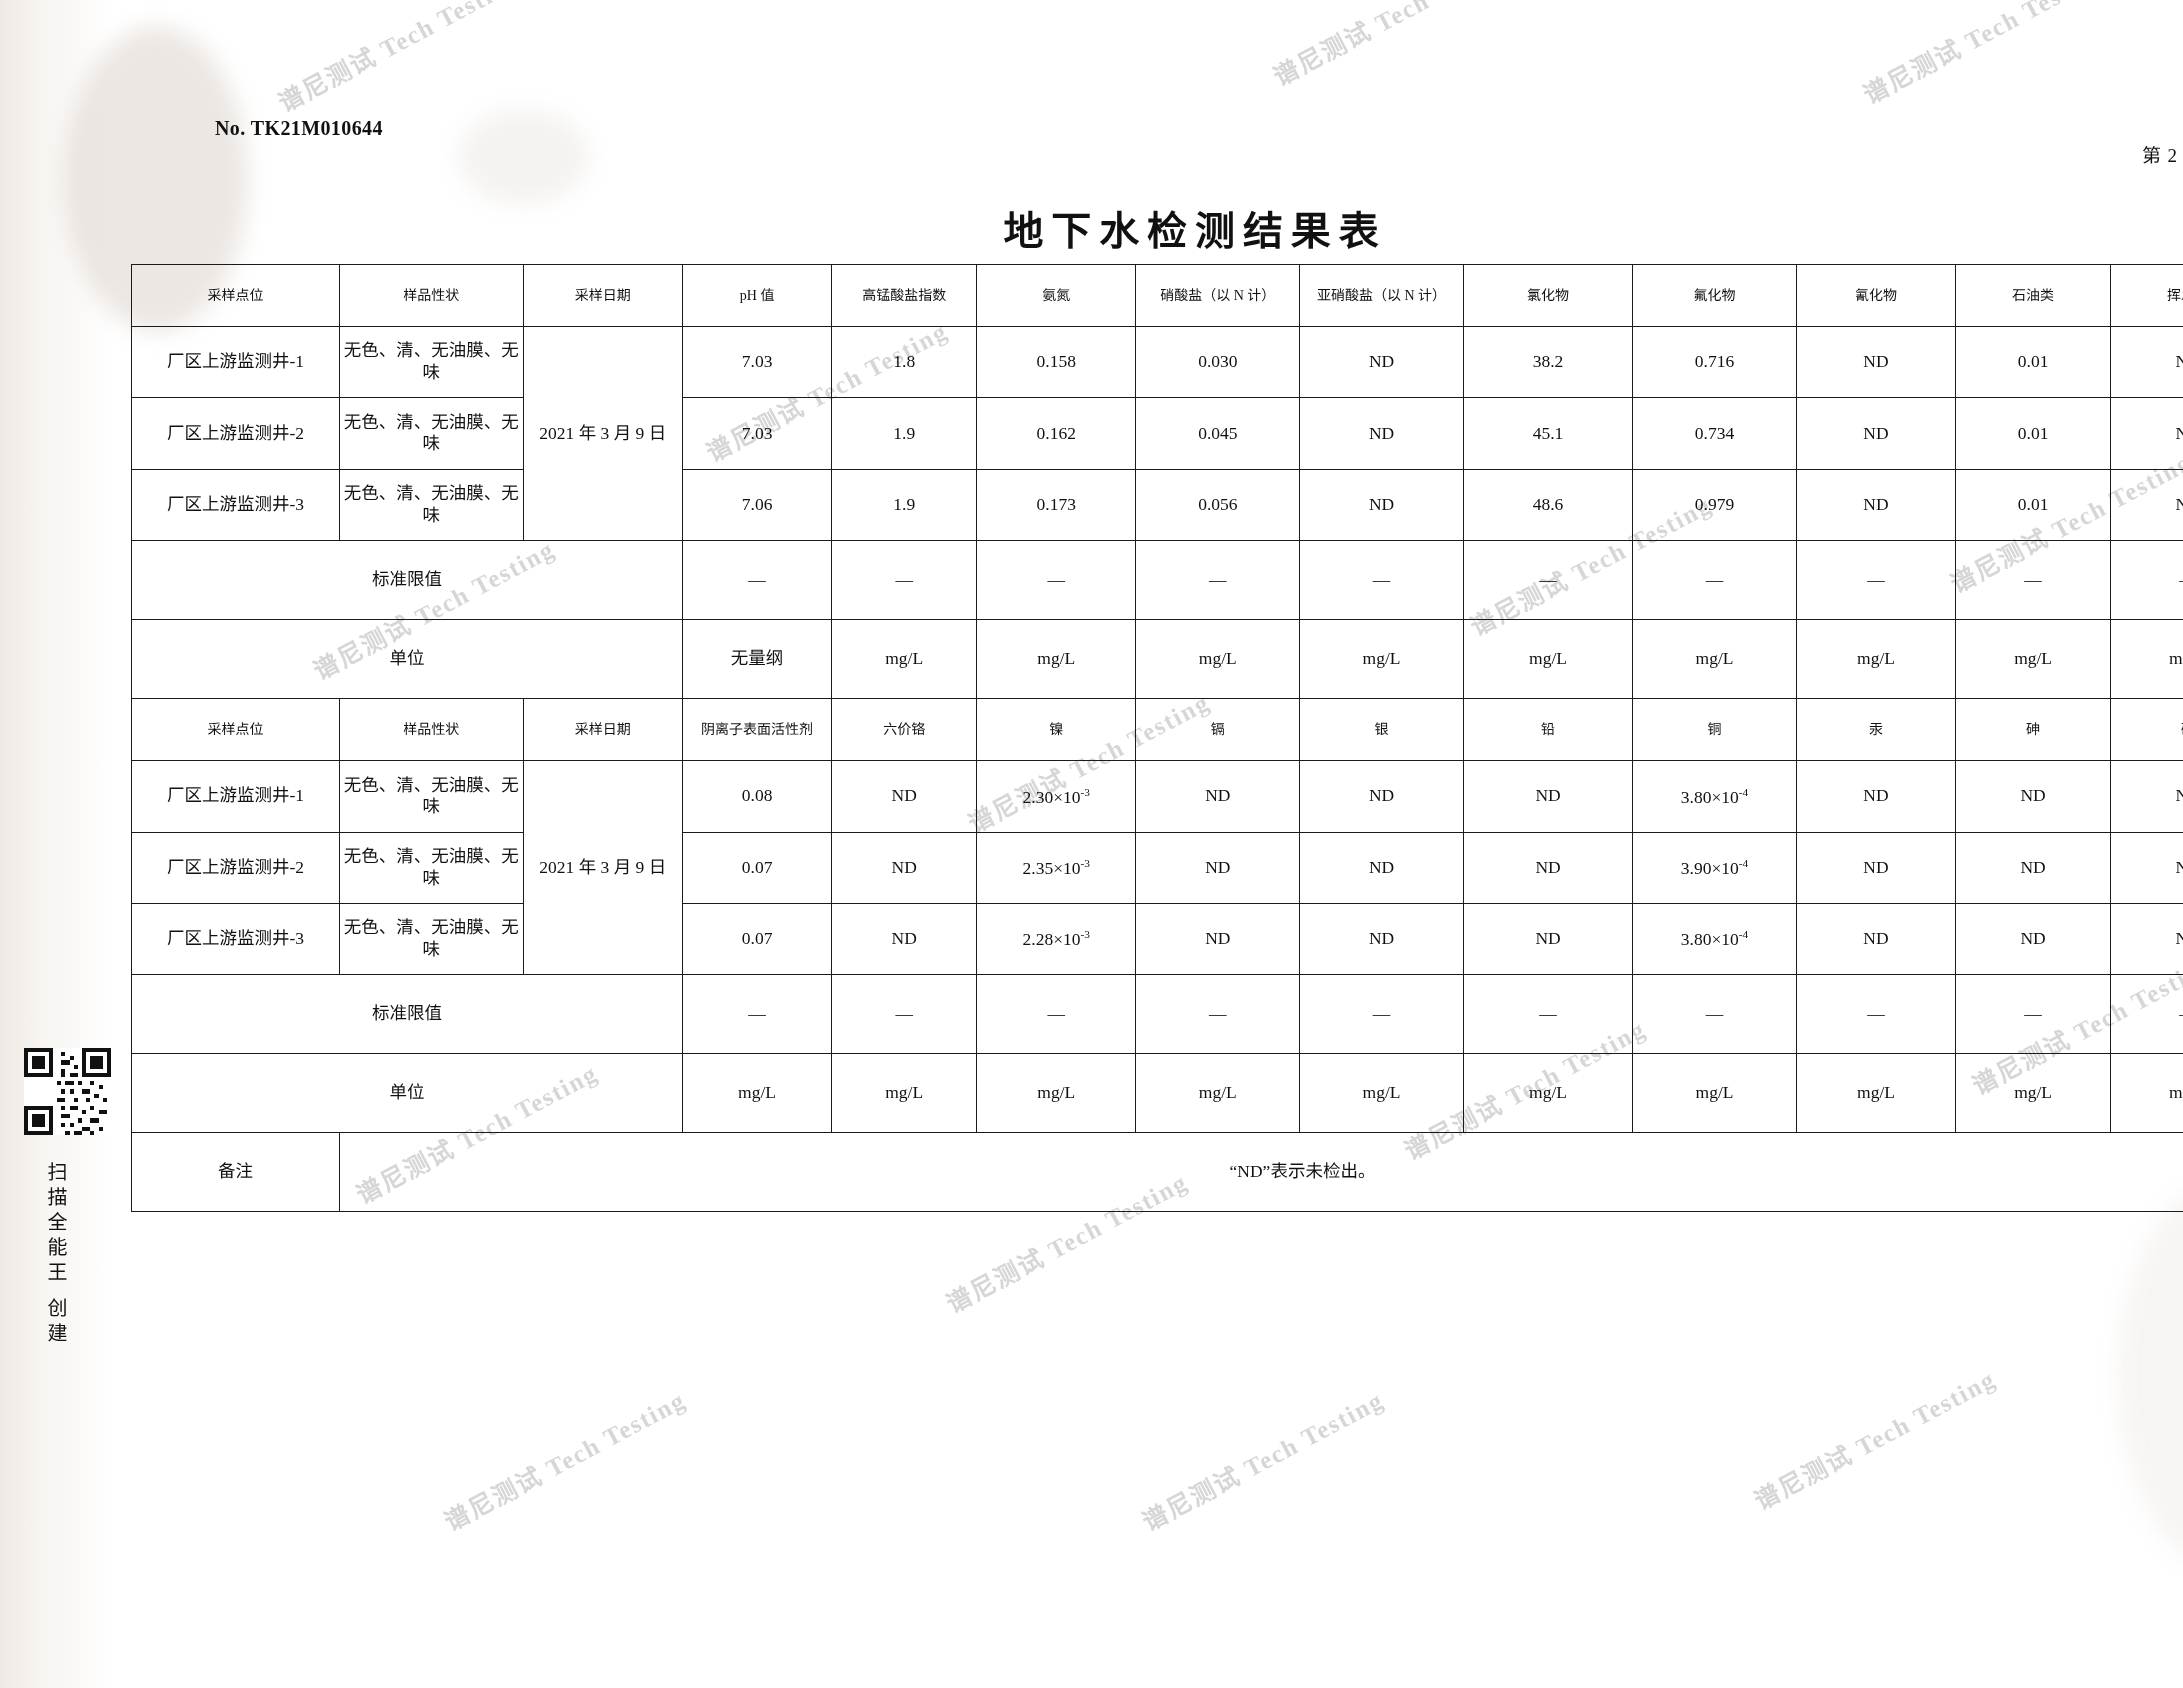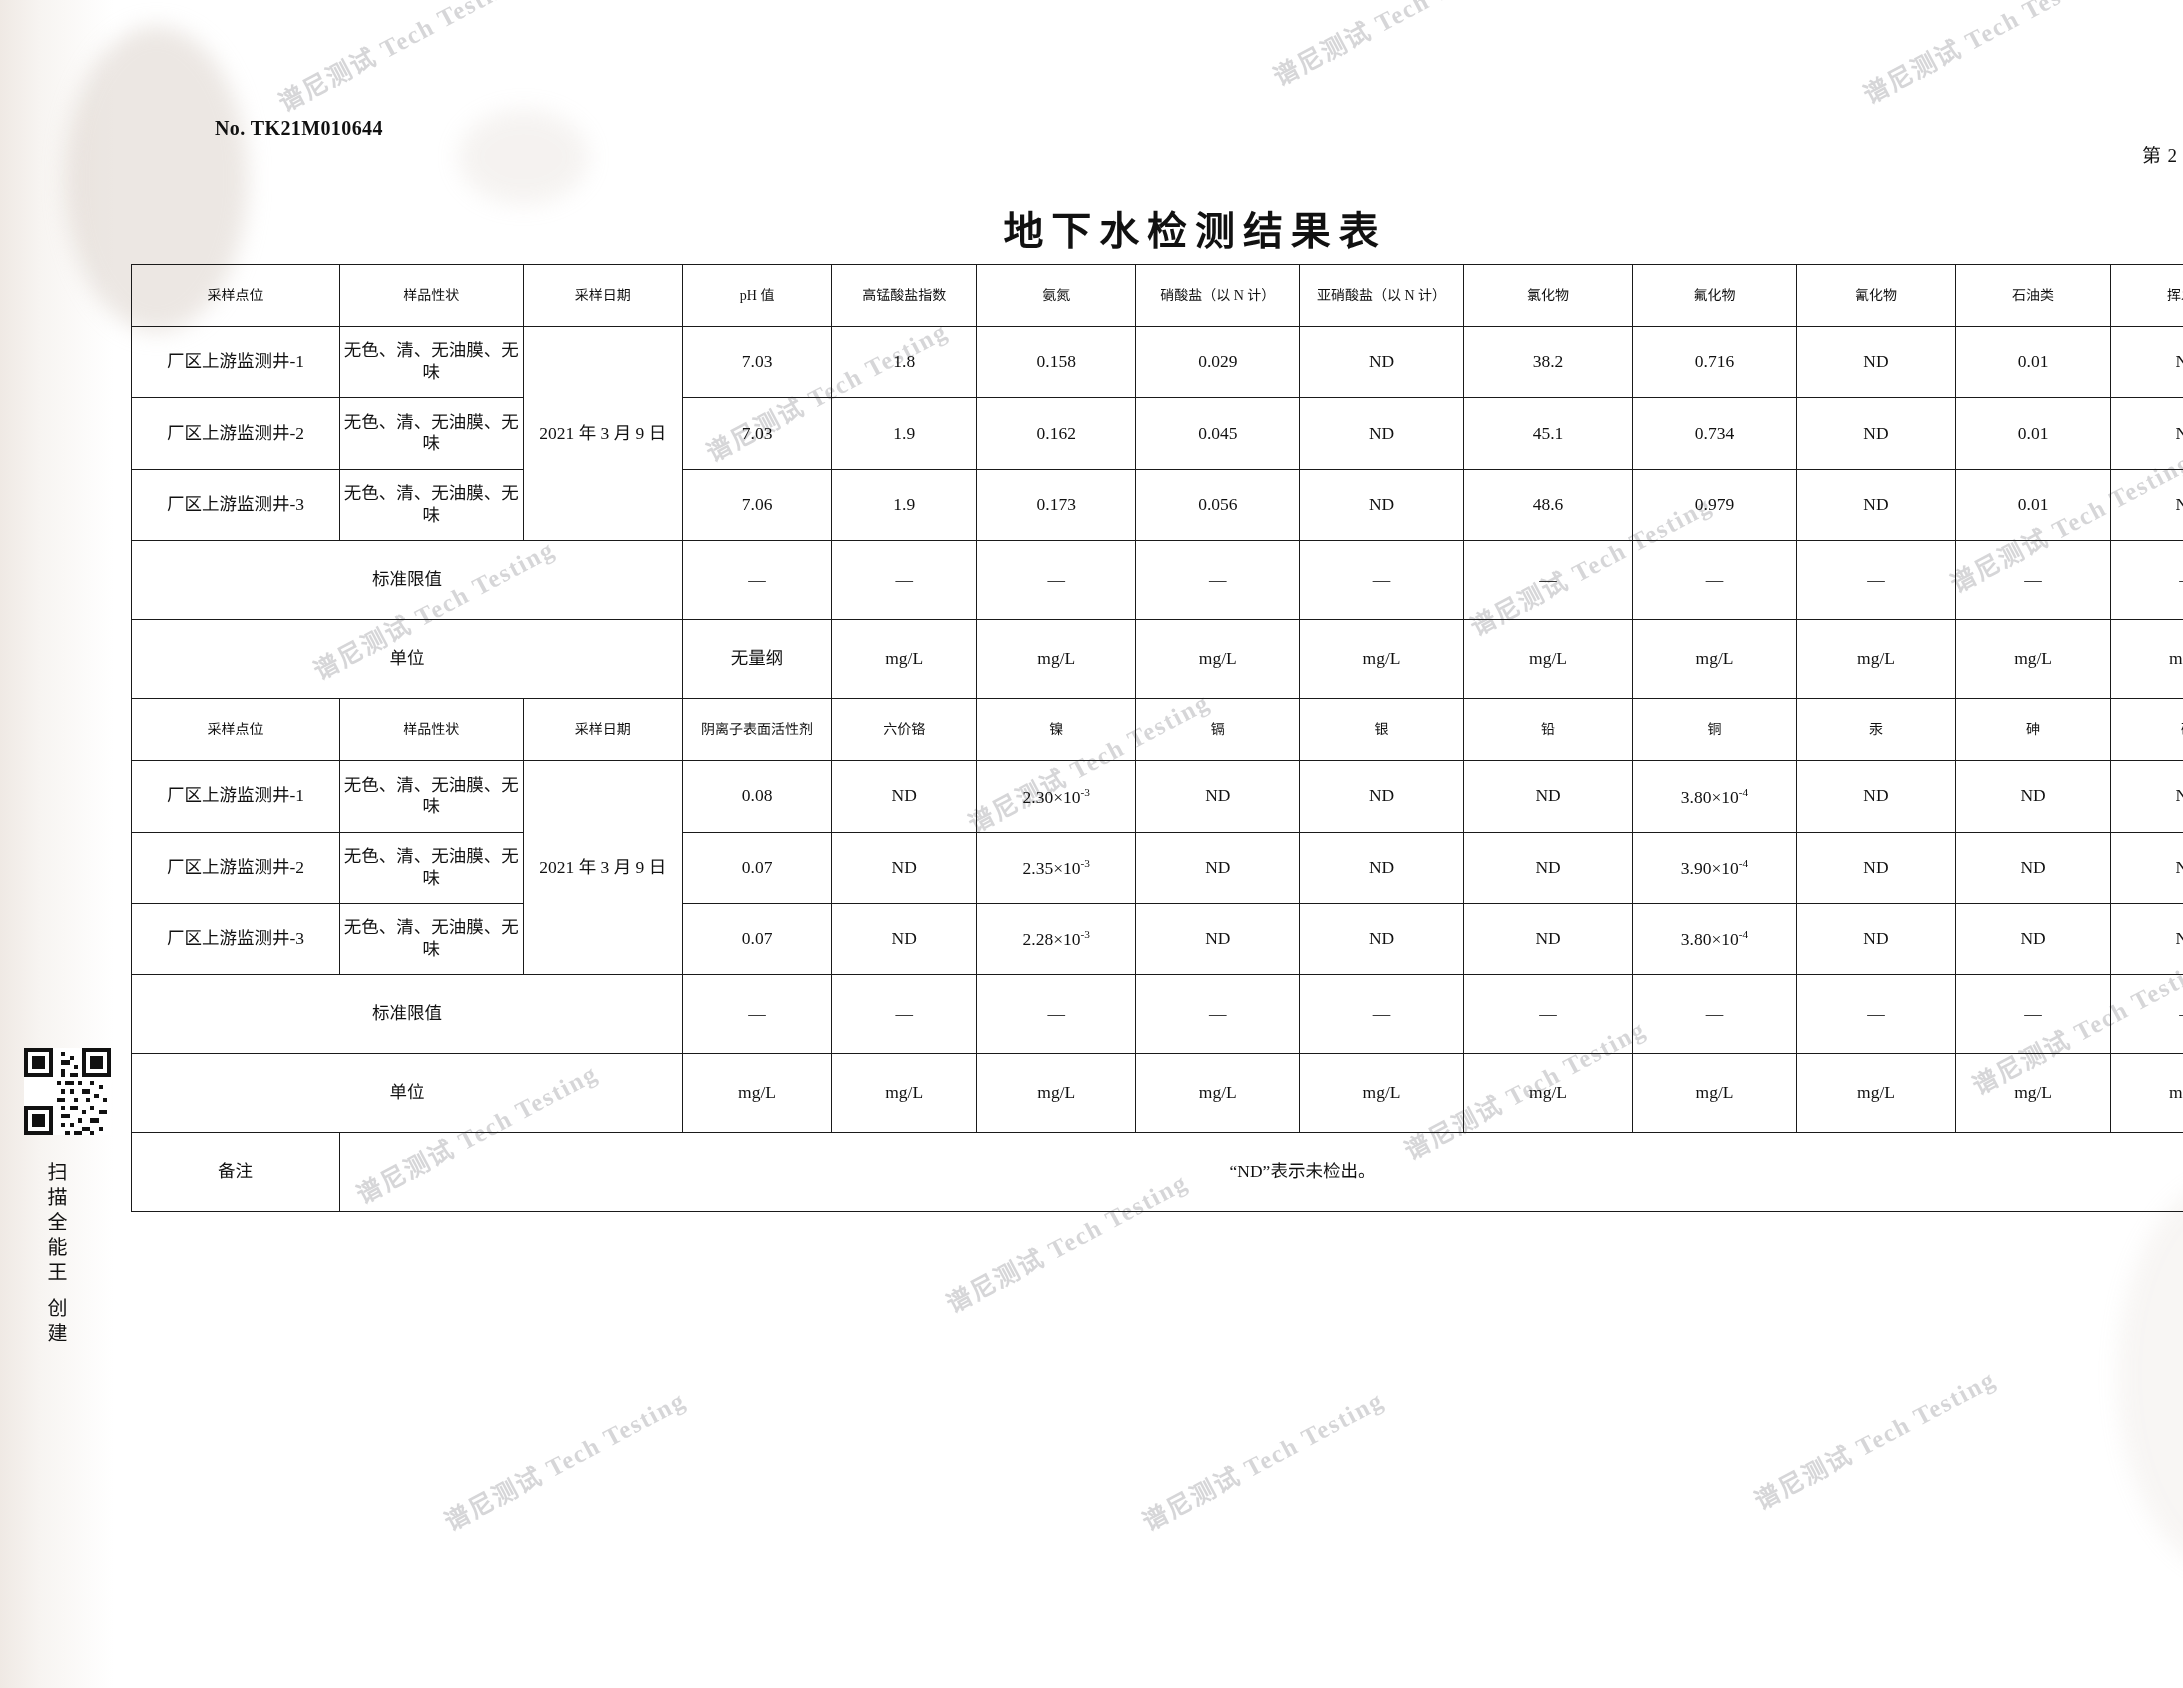--- a/index.html
+++ b/index.html
@@ -259,21 +259,21 @@
           <td class="hdr">挥发酚</td>
         </tr>
 
         <tr>
           <td class="sample">厂区上游监测井-1</td>
           <td class="sample">无色、清、无油膜、无味</td>
           <td rowspan="3">2021 年 3 月 9 日</td>
           <td>7.03</td>
           <td>1.8</td>
           <td>0.158</td>
-          <td>0.029</td>
+          <td>0.030</td>
           <td>ND</td>
           <td>38.2</td>
           <td>0.716</td>
           <td>ND</td>
           <td>0.01</td>
           <td>ND</td>
         </tr>
 
         <tr>
           <td class="sample">厂区上游监测井-2</td>

